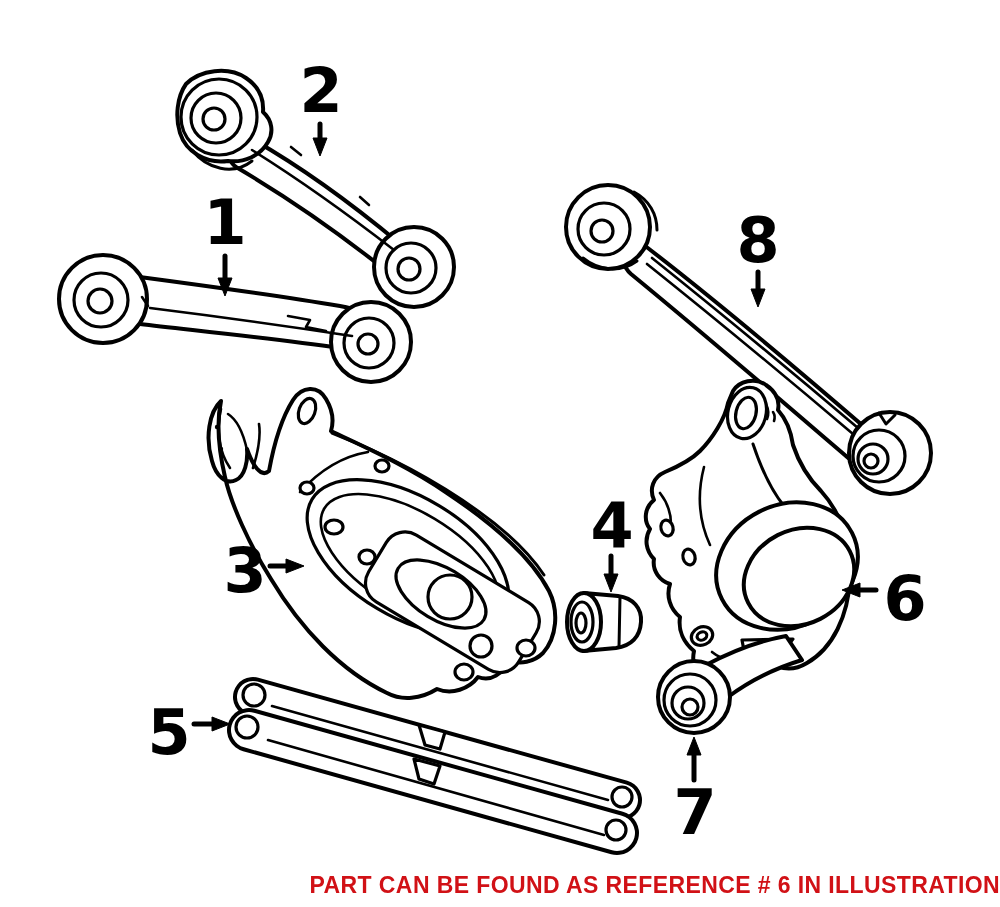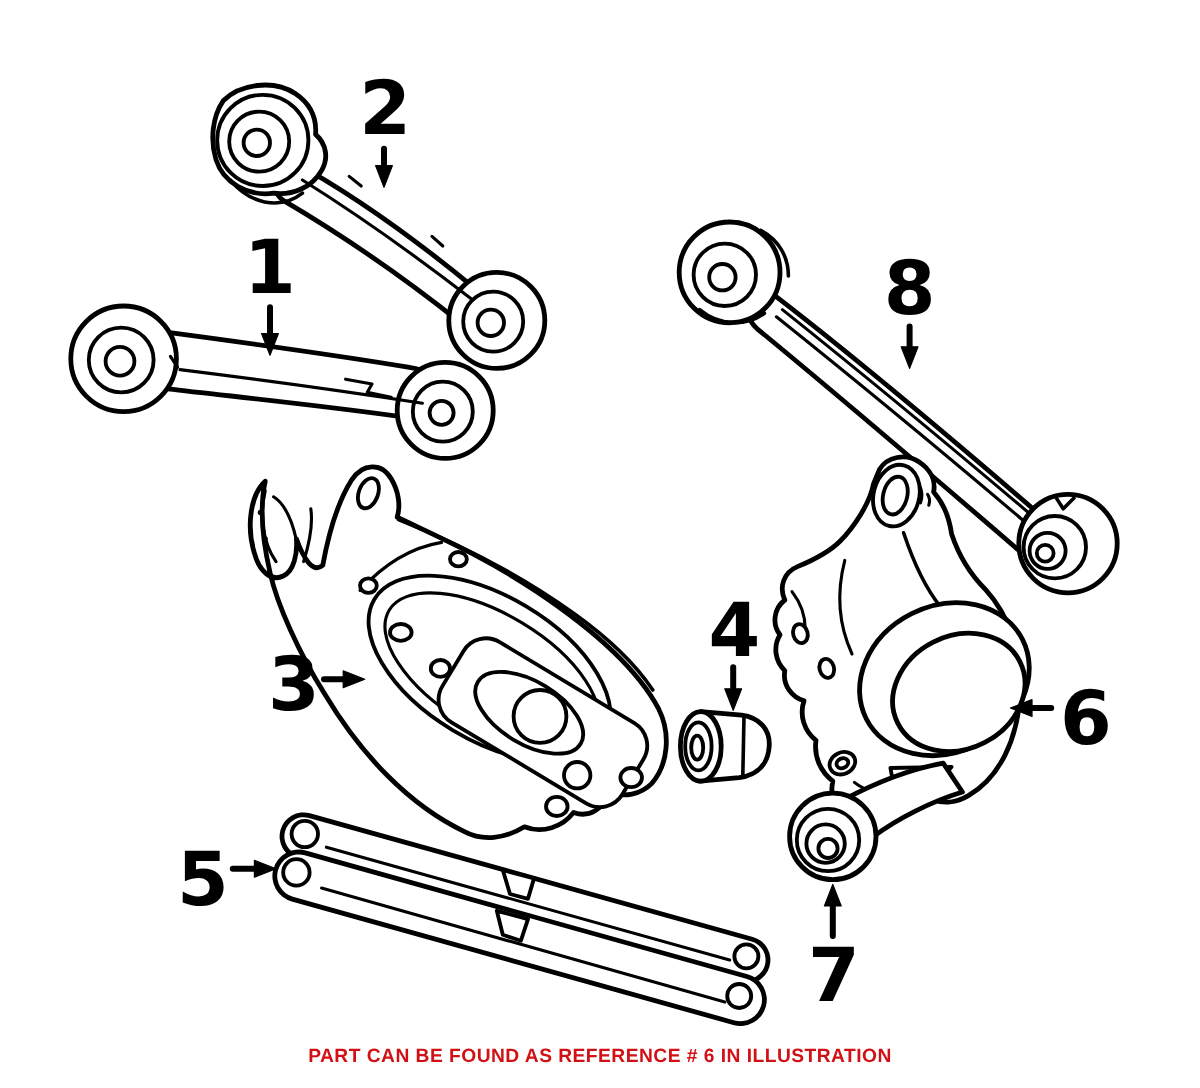--- a/index.html
+++ b/index.html
@@ -1,22 +1,22 @@
 <!DOCTYPE html>
 <html><head>
 <meta charset="utf-8">
 <style>
   html,body{margin:0;padding:0;background:#ffffff;}
   .stage{position:relative;width:1000px;height:907px;background:#ffffff;overflow:hidden;margin:0 auto;
          font-family:"Liberation Sans", sans-serif;}
   .stage svg{position:absolute;left:0;top:0;}
   .callout-num{font-family:"DejaVu Sans", sans-serif;font-weight:bold;font-size:62px;fill:#000;}
-  .caption{position:absolute;left:0;top:872px;width:100%;text-align:center;
+  .caption{position:absolute;left:0;top:872px;width:100%;text-align:right;
            color:#d11116;font-family:"Liberation Sans", sans-serif;font-weight:bold;
-           font-size:16px;letter-spacing:0.4px;}
+           font-size:23px;letter-spacing:0.4px;}
   .ol{fill:#ffffff;stroke:#000;stroke-width:4;stroke-linejoin:round;stroke-linecap:round;}
   .ol2{fill:#ffffff;stroke:#000;stroke-width:3.2;stroke-linejoin:round;stroke-linecap:round;}
   .dt{fill:none;stroke:#000;stroke-width:2.6;stroke-linejoin:round;stroke-linecap:round;}
   .dt3{fill:none;stroke:#000;stroke-width:3;stroke-linejoin:round;stroke-linecap:round;}
   .aline{stroke:#000;stroke-width:5;stroke-linecap:round;}
   .ahead{fill:#000;stroke:#000;stroke-linejoin:round;}
 </style>
 </head>
 <body>
 

